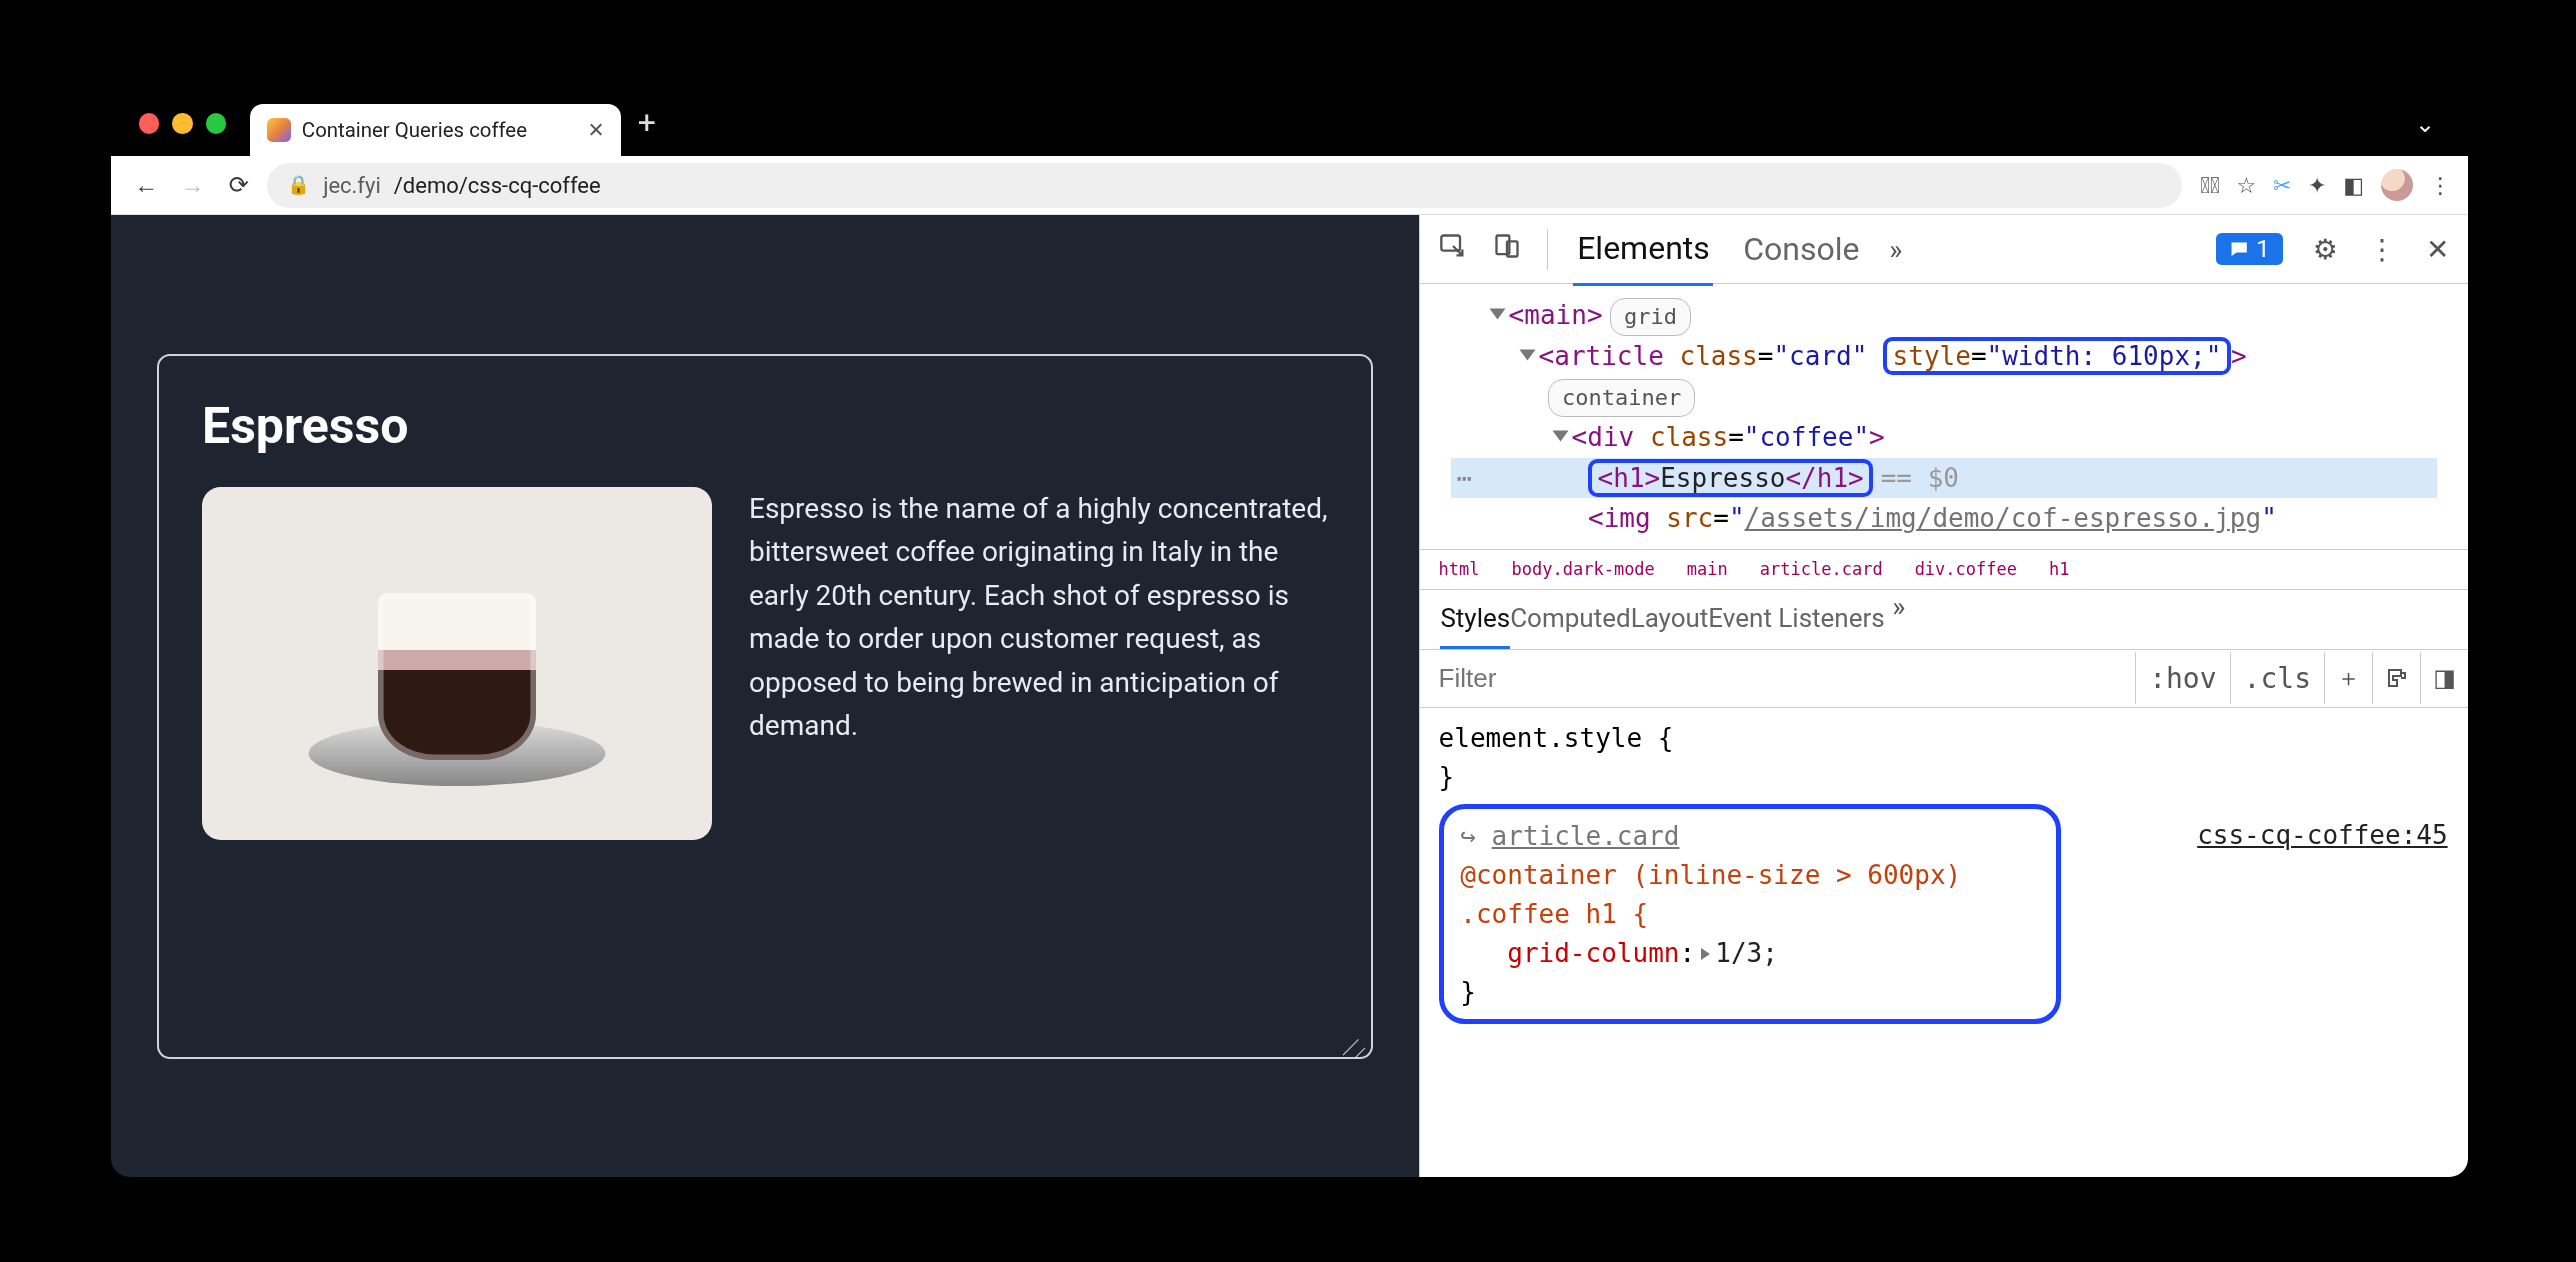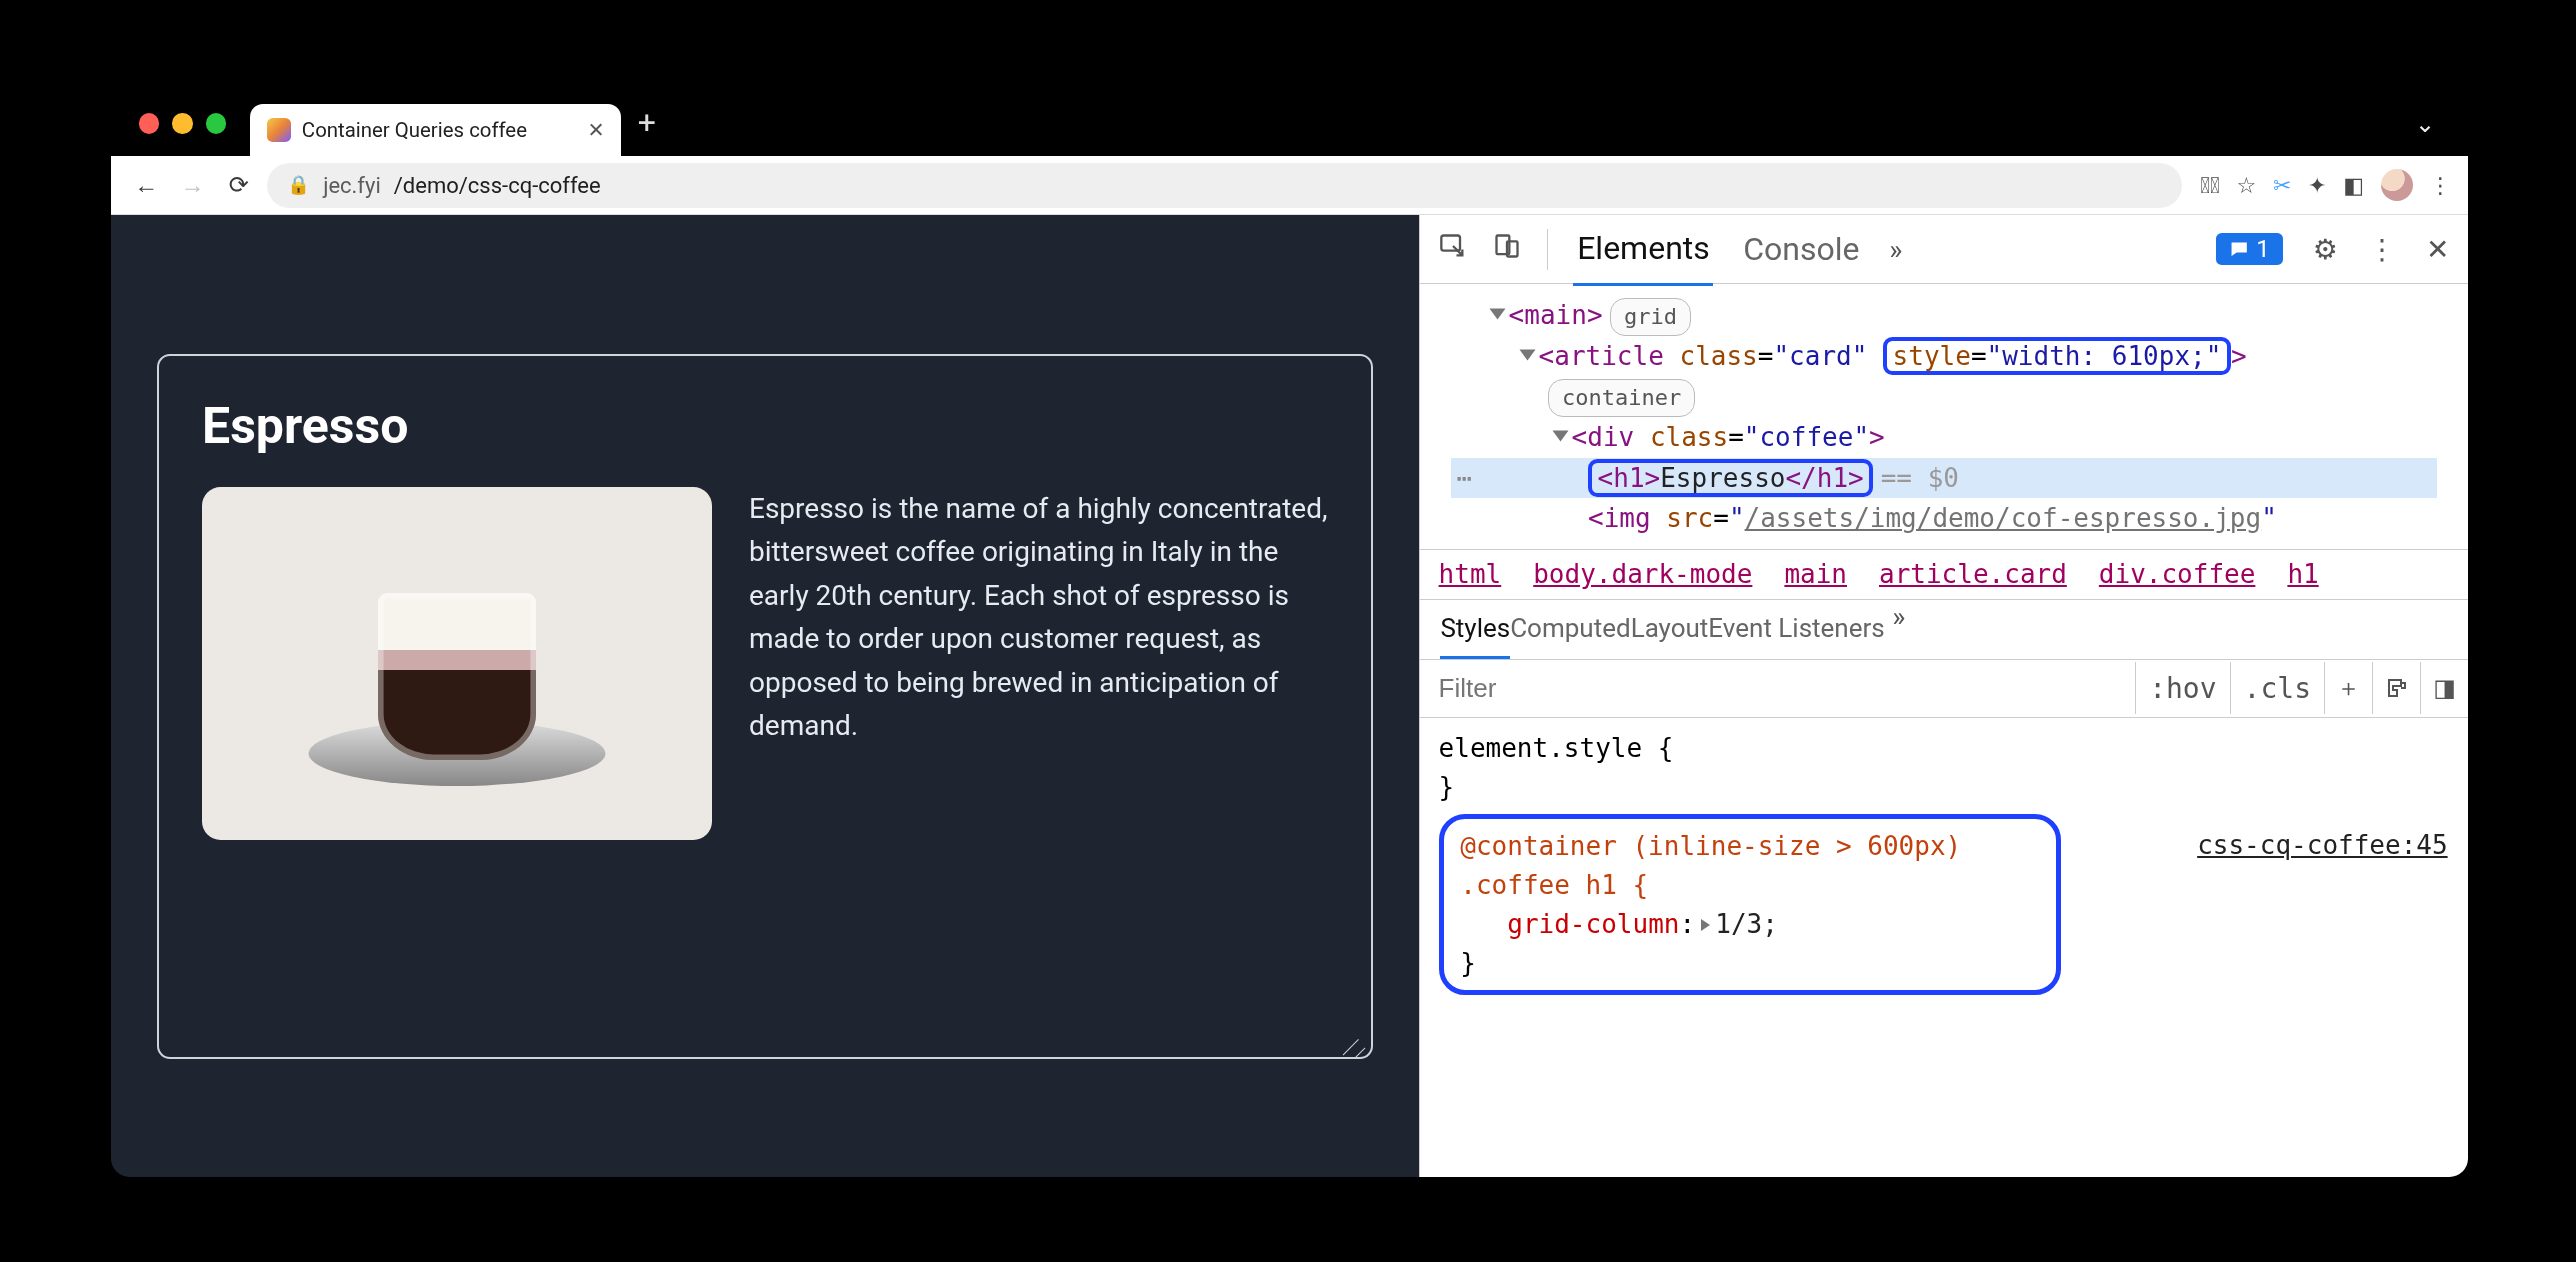--- a/index.html
+++ b/index.html
@@ -92,21 +92,21 @@
   .dom .indent0{padding-left:41px;} .dom .indent1{padding-left:71px;} .dom .indent2{padding-left:104px;} .dom .indent3{padding-left:137px;}
   .tri{display:inline-block;width:0;height:0;border-left:11px solid #777;border-top:8.4px solid transparent;border-bottom:8.4px solid transparent;transform:rotate(90deg);margin-right:5.6px;vertical-align:1.9px;}
   .tag{color:#881280;} .attr{color:#994500;} .val{color:#1a1aa6;} .txt{color:#222;}
   .badge-pill{display:inline-block;border:0.9px solid #bbb;border-radius:15px;padding:0.9px 13px;font-size:22px;color:#555;background:#fafafa;margin-left:7.4px;}
   .hl-blue{border:4.6px solid #1f40ff;border-radius:9.3px;padding:0 5.6px;}
   .sel-row{background:#d8e8fb;}
   .ellips{position:absolute;left:5.6px;color:#888;}
   .eqdollar{color:#999;margin-left:7.4px;}
   .link{color:#737373;text-decoration:underline;}
   
-  .crumbs{border-bottom:0.9px solid #ccc;padding:9.3px 18.6px;font-family:Menlo,Consolas,monospace;font-size:26px;color:#a00060;display:flex;gap:32px;text-decoration:underline;}
+  .crumbs{border-bottom:0.9px solid #ccc;padding:9.3px 18.6px;font-family:Menlo,Consolas,monospace;font-size:17px;color:#a00060;display:flex;gap:32px;}
   
   .styles-tabs{display:flex;align-items:flex-start;border-bottom:0.9px solid #ccc;padding:0 20.4px;font-size:26px;color:#666;}
   .styles-tabs .st{padding:13px 0;}
   .styles-tabs .st.active{color:#111;border-bottom:3.7px solid #1a73e8;}
   
   .filter-row{display:flex;align-items:center;border-bottom:0.9px solid #ccc;}
   .filter-row input{flex:1;border:none;font-size:26px;padding:13px 18.6px;color:#888;outline:none;}
   .fr-pill{font-family:Menlo,Consolas,monospace;font-size:28px;color:#555;padding:0 13px;border-left:0.9px solid #ccc;height:52px;display:flex;align-items:center;}
   .fr-ico{width:48px;height:52px;display:flex;align-items:center;justify-content:center;color:#555;border-left:0.9px solid #ccc;font-size:24px;}
   
@@ -247,20 +247,21 @@
             </svg>
           </span>
         <span class="fr-ico">◨</span>
       </div>
 
       <div class="styles-body">
         <div><span>element.style {</span></div>
         <div>}</div>
         <a class="src-link">css-cq-coffee:45</a>
         <div class="rule-box">
+          <div><span class="dim">↪</span> <span class="container-link dim">article.card</span></div>
           <div class="sel">@container (inline-size &gt; 600px)</div>
           <div class="sel">.coffee h1 {</div>
           <div>&nbsp;&nbsp;&nbsp;<span class="kw-prop">grid-column</span>:<span class="tri-small"></span><span class="kw-val">1/3;</span></div>
           <div>}</div>
         </div>
       </div>
     </div>
   </div>
 </div>
 

